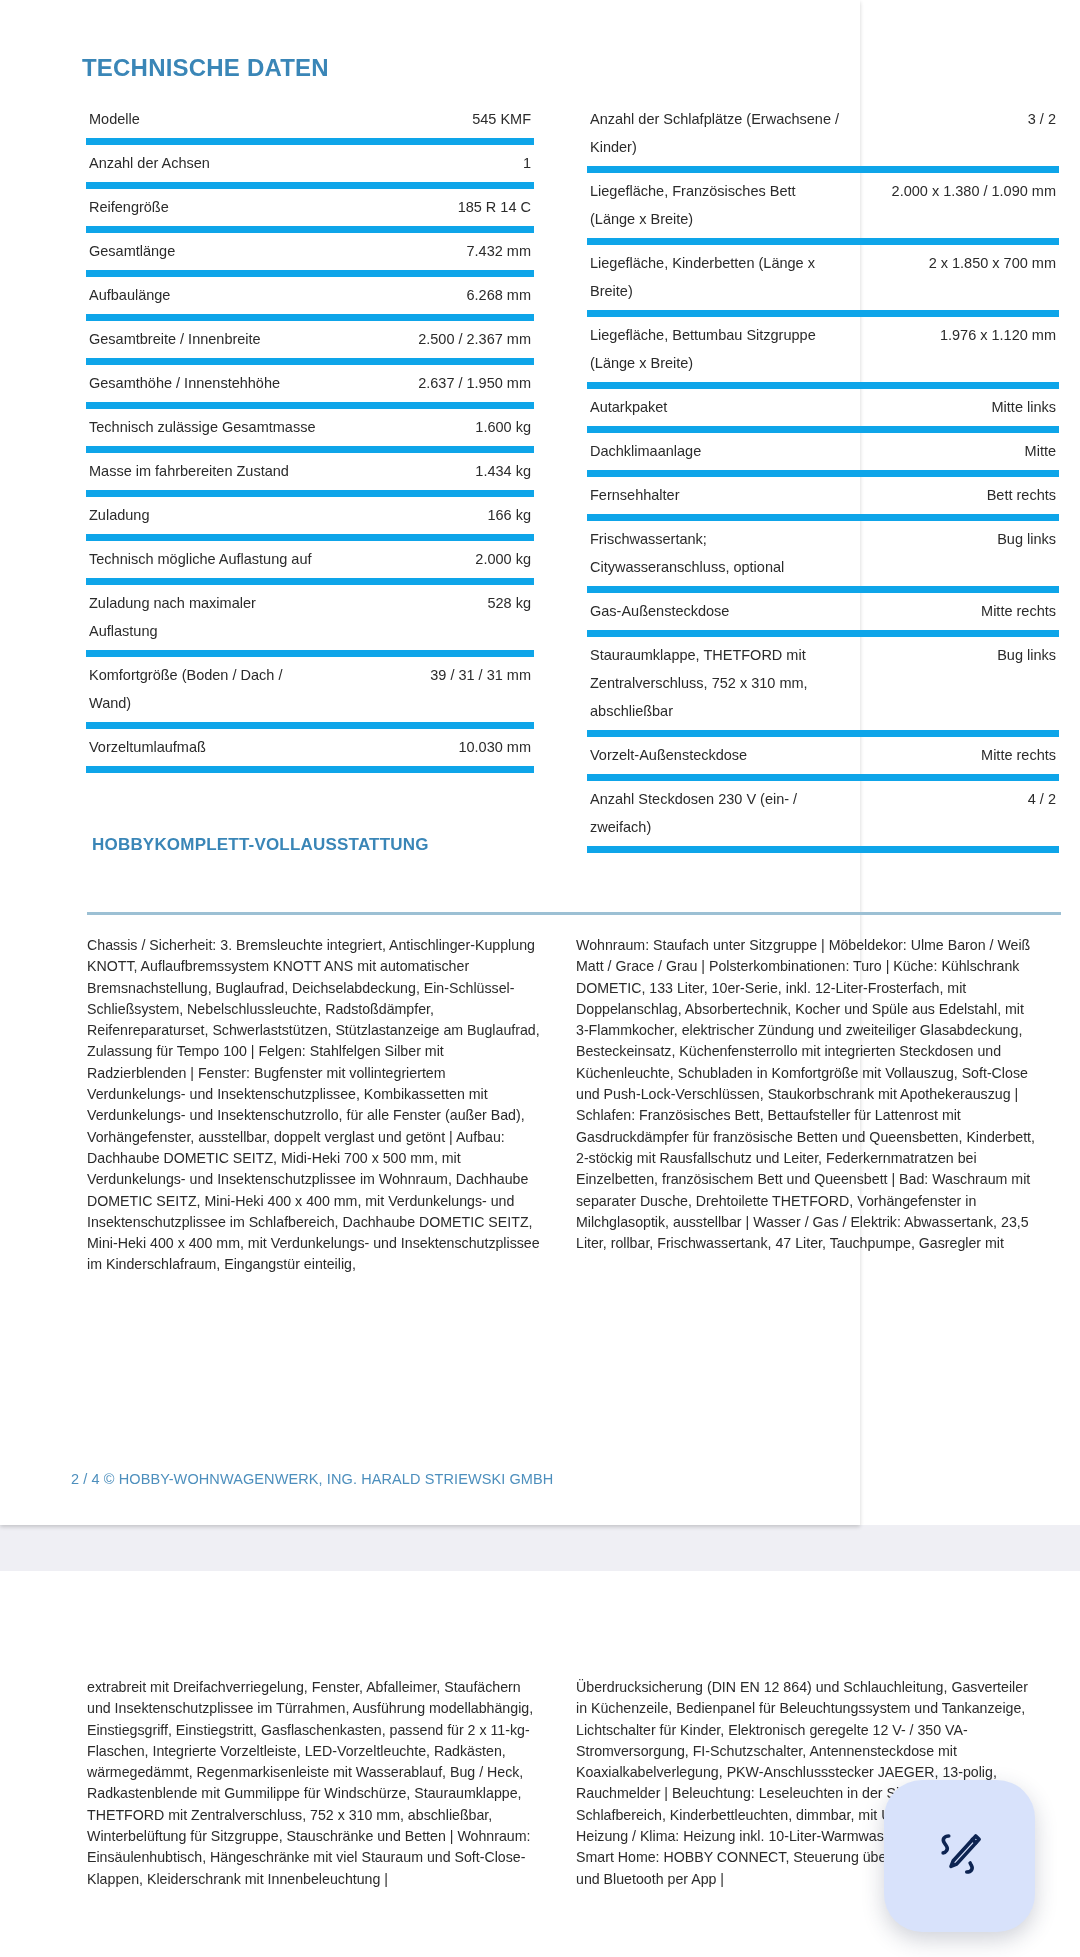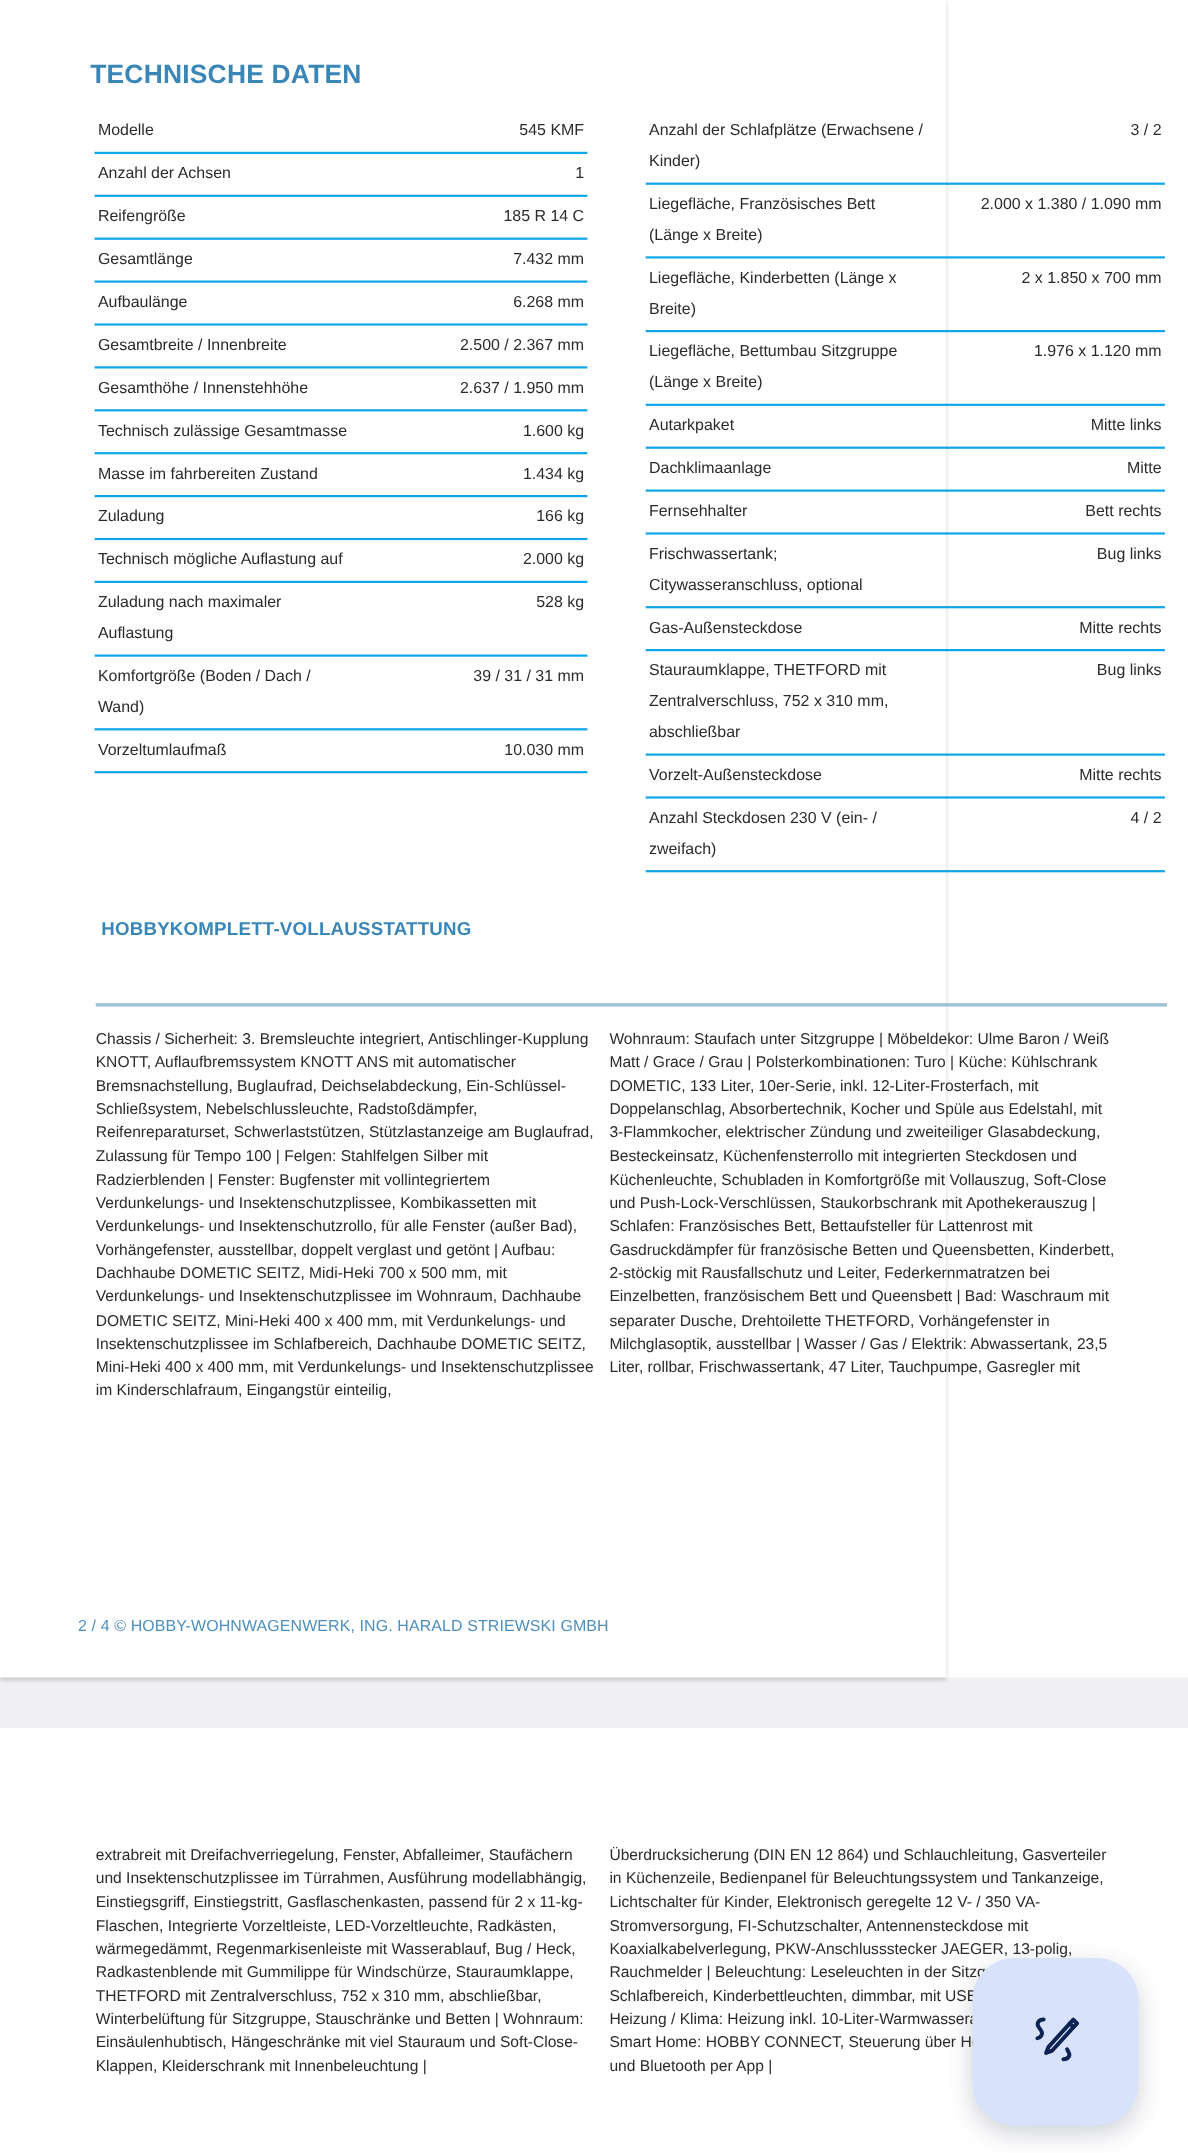--- a/index.html
+++ b/index.html
@@ -17,36 +17,36 @@
     }
     .title-tech { left: 82px; top: 54px; font-size: 24px; }
     .title-komplett { left: 92px; top: 835px; font-size: 17px; }
 
     .spec-table { position: absolute; }
     .spec-left { left: 86px; top: 101px; width: 448px; }
     .spec-right { left: 587px; top: 101px; width: 472px; }
 
     .spec-row {
       display: flex; justify-content: space-between; align-items: flex-start;
-      border-bottom: 2px solid #0ea5e9;
+      border-bottom: 7px solid #0ea5e9;
       padding: 4px 3px 5px 3px;
       font-size: 14.5px; line-height: 28px;
     }
     .spec-label { flex: 1 1 auto; padding-right: 16px; color: #2b2b2b; }
     .spec-value { flex: 0 0 auto; text-align: center; color: #2b2b2b; white-space: nowrap; }
     .spec-left .spec-label { max-width: 290px; }
     .spec-right .spec-label { max-width: 270px; }
 
     .komplett-rule { position: absolute; left: 87px; top: 912px; width: 974px; height: 3px; background: #9cc0d4; }
 
     .body-text {
       position: absolute; font-size: 14.2px; line-height: 21.3px; color: #2b2b2b;
     }
     .col-left { left: 87px; width: 460px; }
-    .col-right { left: 554px; width: 460px; }
+    .col-right { left: 576px; width: 460px; }
     .p1-text { top: 935px; }
 
     .footer {
       position: absolute; left: 59px; top: 1471px; font-size: 14.5px; color: #4d8fbd;
       letter-spacing: 0.1px;
       margin-left: 12px;
     }
 
     .fab {
       position: absolute; left: 884px; top: 1780px; width: 151px; height: 152px;

